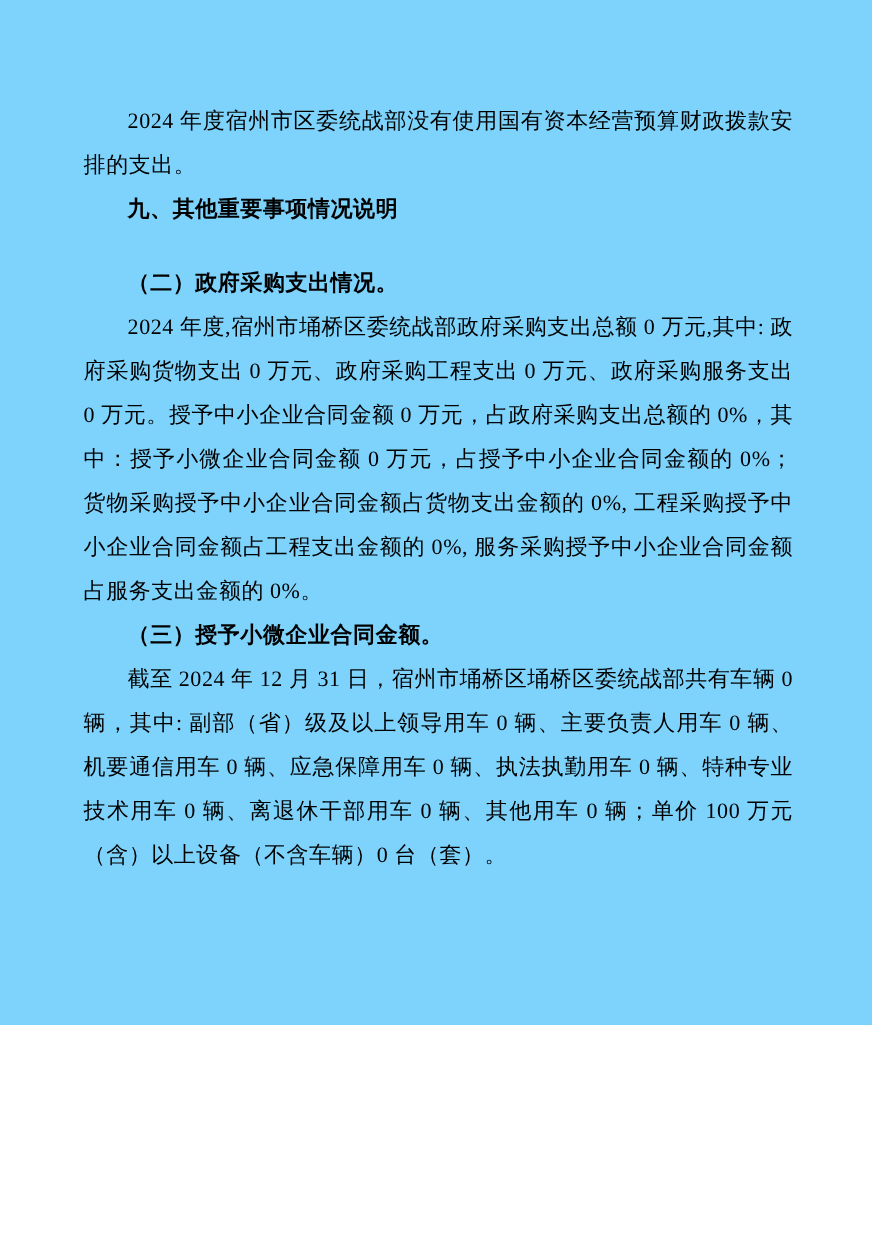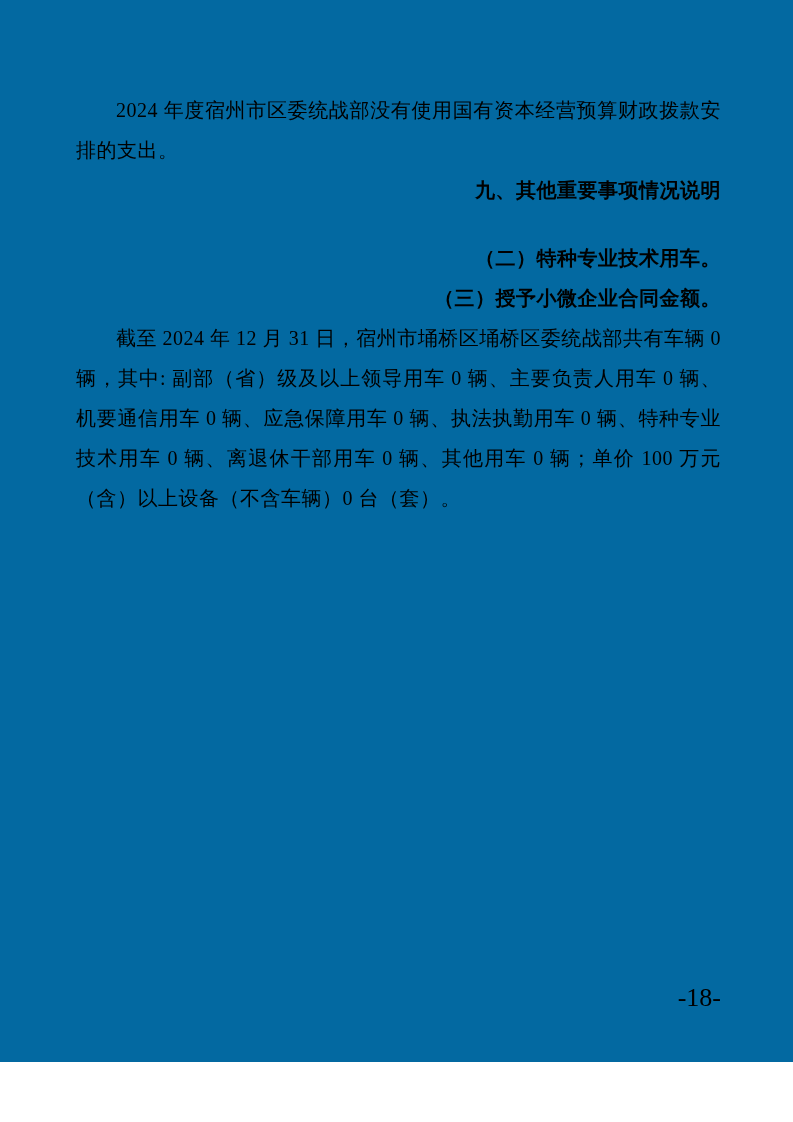--- a/index.html
+++ b/index.html
@@ -3,22 +3,22 @@
 <meta charset="utf-8">
 <style>
   html, body {
     margin: 0;
     padding: 0;
     background: #ffffff;
   }
   .page {
     position: relative;
     width: 793px;
-    height: 1062px;
-    background: #0369a1;
+    height: 932px;
+    background: #7dd3fc;
     overflow: hidden;
     font-family: "Liberation Serif", "DejaVu Serif", serif;
     color: #000000;
   }
   .content {
     position: absolute;
     top: 90px;
     left: 76px;
     right: 72px;
   }
@@ -27,21 +27,21 @@
     font-size: 20px;
     line-height: 40px;
     text-align: justify;
     text-indent: 2em;
     letter-spacing: 0.5px;
     word-break: break-all;
   }
   .para.heading {
     font-family: "Liberation Sans", "DejaVu Sans", sans-serif;
     font-weight: bold;
-    text-align: right;
+    text-align: left;
     letter-spacing: 0.5px;
   }
   .para.gap-before {
     margin-top: 28px;
   }
   .page-number {
     position: absolute;
     right: 72px;
     top: 986px;
     font-size: 26px;
@@ -50,18 +50,19 @@
     color: #000000;
   }
 </style>
 </head>
 <body>
 
 <div class="page">
   <div class="content">
     <p class="para">2024 年度宿州市区委统战部没有使用国有资本经营预算财政拨款安排的支出。</p>
     <p class="para heading">九、其他重要事项情况说明</p>
-    <p class="para heading gap-before">（二）特种专业技术用车。</p>
+    <p class="para heading gap-before">（二）政府采购支出情况。</p>
+    <p class="para">2024 年度,宿州市埇桥区委统战部政府采购支出总额 0 万元,其中: 政府采购货物支出 0 万元、政府采购工程支出 0 万元、政府采购服务支出 0 万元。授予中小企业合同金额 0 万元，占政府采购支出总额的 0%，其中：授予小微企业合同金额 0 万元，占授予中小企业合同金额的 0%；货物采购授予中小企业合同金额占货物支出金额的 0%, 工程采购授予中小企业合同金额占工程支出金额的 0%, 服务采购授予中小企业合同金额占服务支出金额的 0%。</p>
     <p class="para heading">（三）授予小微企业合同金额。</p>
     <p class="para">截至 2024 年 12 月 31 日，宿州市埇桥区埇桥区委统战部共有车辆 0 辆，其中: 副部（省）级及以上领导用车 0 辆、主要负责人用车 0 辆、机要通信用车 0 辆、应急保障用车 0 辆、执法执勤用车 0 辆、特种专业技术用车 0 辆、离退休干部用车 0 辆、其他用车 0 辆；单价 100 万元（含）以上设备（不含车辆）0 台（套）。</p>
   </div>
   <div class="page-number">-18-</div>
 </div>
 
 </body></html>

